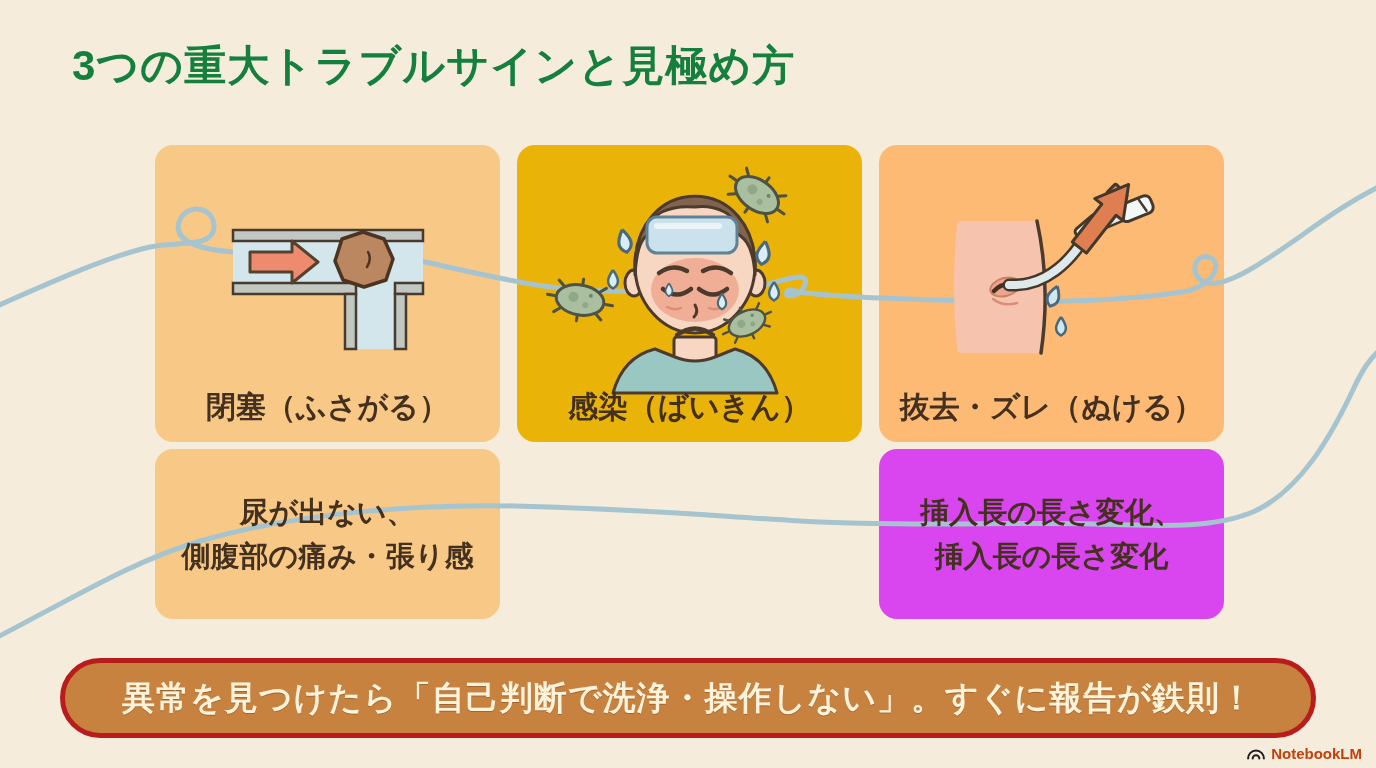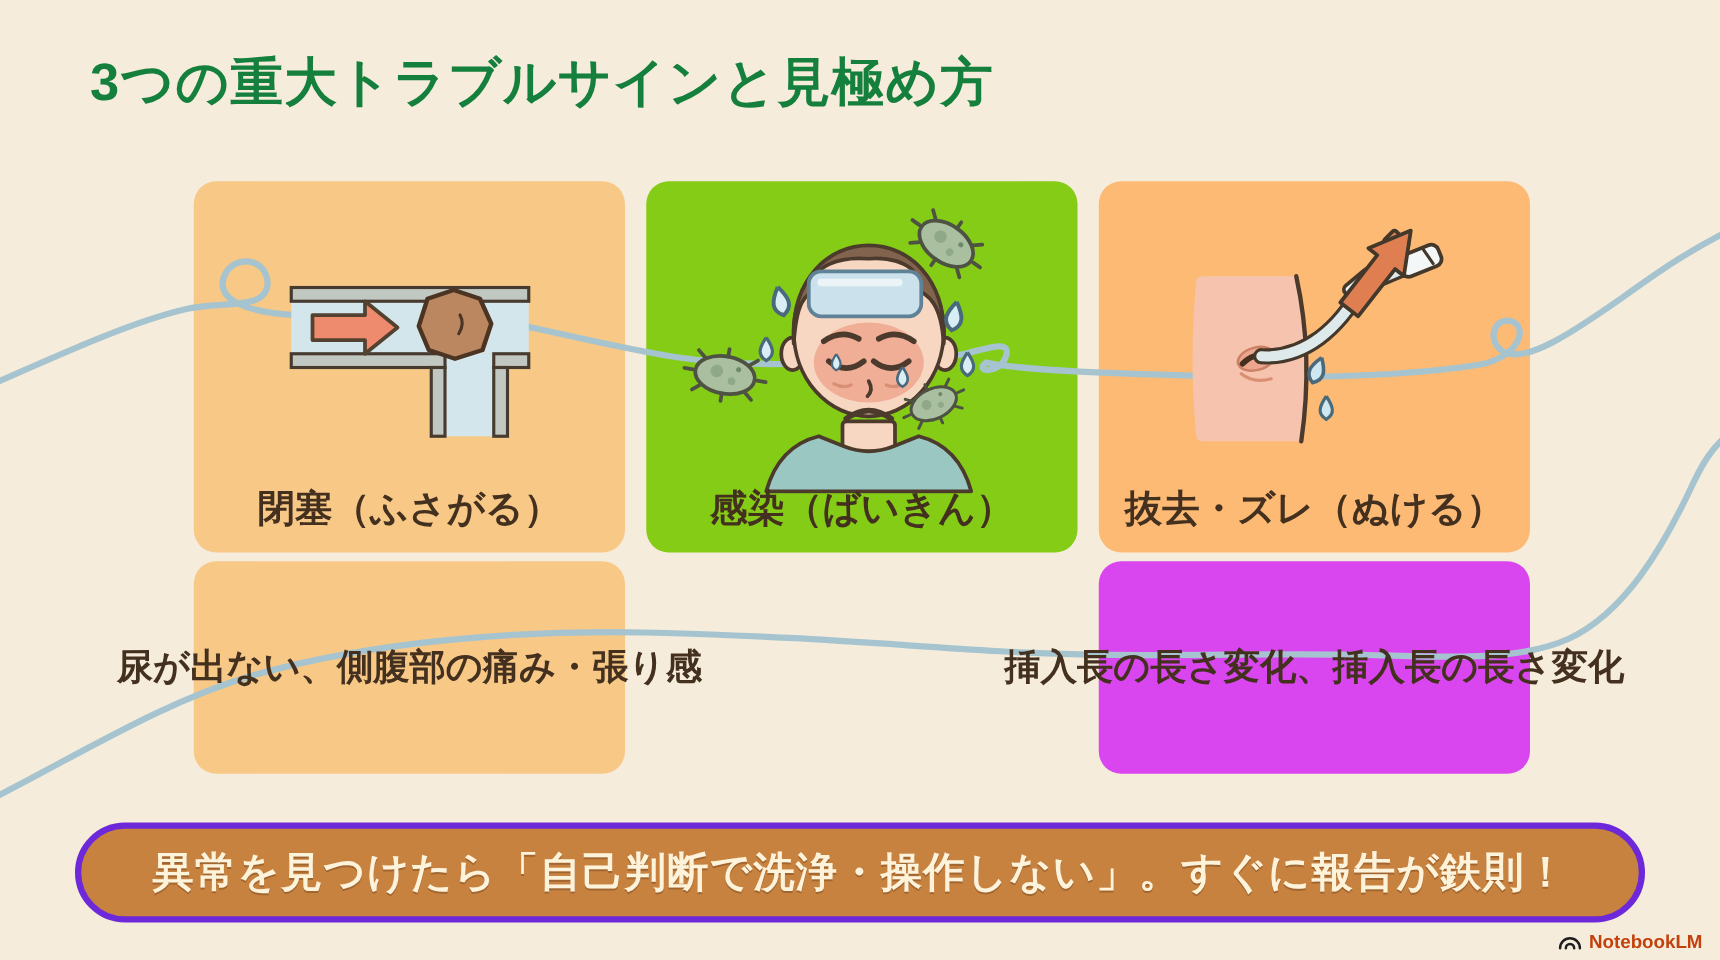--- a/index.html
+++ b/index.html
@@ -9,33 +9,33 @@
   }
   .title{
     position:absolute;left:72px;top:38px;margin:0;z-index:2;
     font-size:42px;font-weight:800;color:#15803d;letter-spacing:1px;white-space:nowrap;
   }
   .decor{position:absolute;left:0;top:0;z-index:5;pointer-events:none;}
   .cards{position:absolute;left:155px;top:145px;display:flex;gap:17px;}
   .card-col{width:345px;display:flex;flex-direction:column;gap:7px;}
   .card-top{height:297px;border-radius:18px;position:relative;}
   .card-bottom{height:170px;border-radius:18px;position:relative;
-    display:flex;align-items:center;justify-content:center;}
+    display:flex;flex-direction:column;align-items:center;justify-content:center;}
   .illus{position:absolute;left:0;z-index:6;}
   .card-label{
     position:absolute;bottom:14px;left:0;width:100%;z-index:6;text-align:center;
     font-size:30px;font-weight:800;color:#44301f;white-space:nowrap;
   }
   .desc-line{
     position:relative;z-index:6;text-align:center;
     font-size:29px;font-weight:800;color:#44301f;line-height:44px;white-space:nowrap;
   }
   .banner{
     position:absolute;left:60px;top:658px;width:1256px;height:80px;z-index:8;
-    background:#c8823f;border:5px solid #6d28d9;border-radius:46px;box-sizing:border-box;
+    background:#c8823f;border:5px solid #b91c1c;border-radius:46px;box-sizing:border-box;
     display:flex;align-items:center;justify-content:center;
   }
   .banner-text{
     font-size:33px;font-weight:800;color:#fdf2da;letter-spacing:1px;white-space:nowrap;
     text-shadow:0 1px 0 rgba(90,50,20,.35);
   }
   .watermark{
     position:absolute;right:14px;bottom:6px;z-index:9;
     display:flex;align-items:center;gap:5px;
     font-size:15px;font-weight:700;color:#c2410c;
@@ -91,21 +91,21 @@
         </svg>
         <div class="card-label">閉塞（ふさがる）</div>
       </div>
       <div class="card-bottom" style="background: rgb(248, 200, 135);">
         <div class="desc-line">尿が出ない、</div>
         <div class="desc-line">側腹部の痛み・張り感</div>
       </div>
     </section>
 
     <section class="card-col">
-      <div class="card-top" style="background: #84cc16;">
+      <div class="card-top" style="background: #eab308;">
         <svg class="illus" style="top:10px" width="345" height="240" viewBox="0 0 345 240">
           <defs>
             <g id="germ">
               <ellipse rx="24" ry="15" fill="#a9bf9f" stroke="#4e5242" stroke-width="3"></ellipse>
               <g stroke="#4e5242" stroke-width="3" stroke-linecap="round">
                 <line x1="26" y1="0" x2="33" y2="0"></line>
                   <line x1="-26" y1="0" x2="-33" y2="0"></line>
                 <line x1="18" y1="-11" x2="24" y2="-16"></line>
                   <line x1="-18" y1="-11" x2="-24" y2="-16"></line>
                 <line x1="18" y1="11" x2="24" y2="16"></line>

